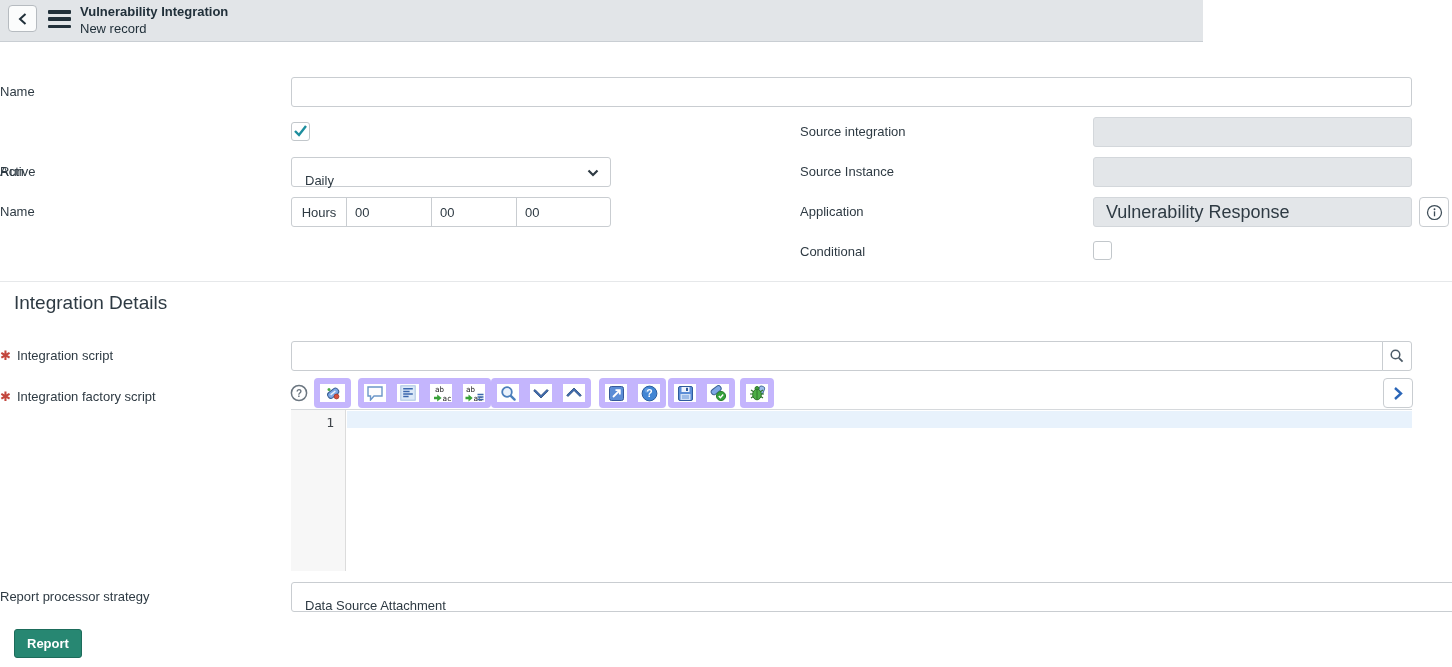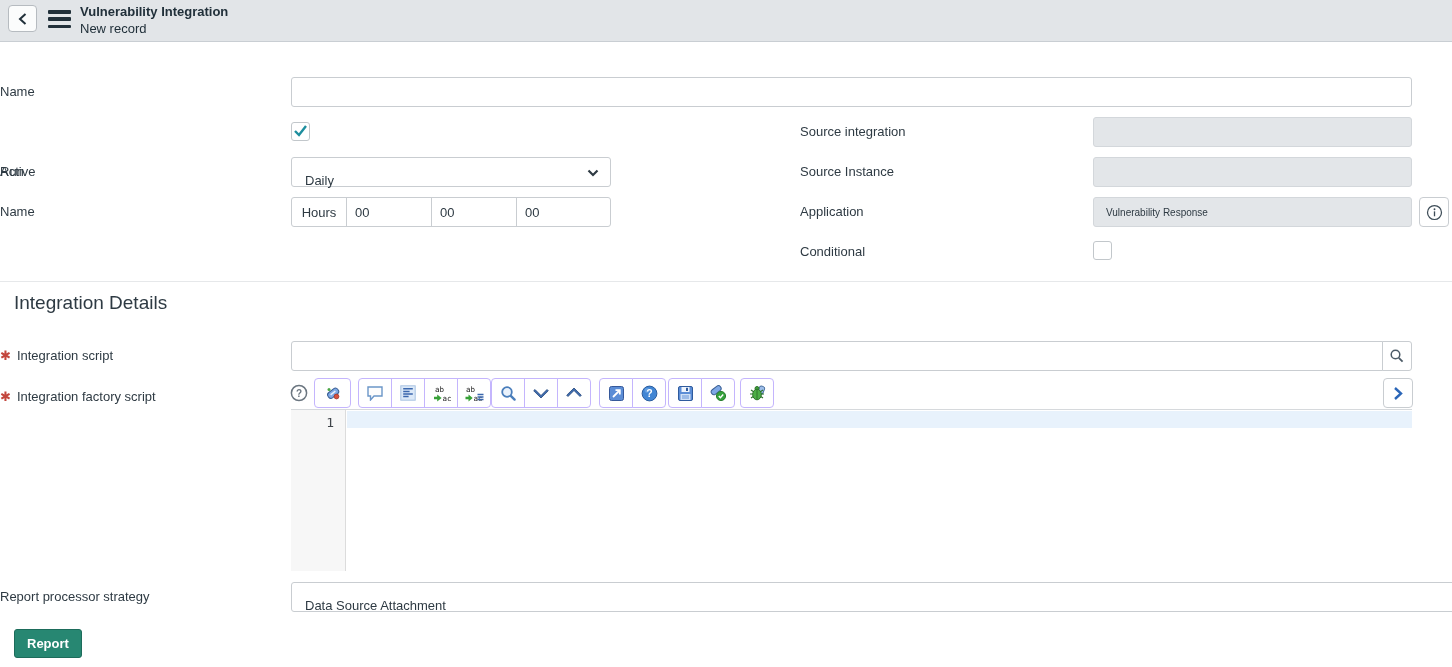--- a/index.html
+++ b/index.html
@@ -1,61 +1,61 @@
 <!DOCTYPE html>
 <html><head>
 <meta charset="utf-8">
 <style>
   * { margin:0; padding:0; box-sizing:border-box; }
   html,body { background:#fff; }
   body { font-family:"Liberation Sans", sans-serif; color:#2e3a43; }
   #screen { position:relative; width:1452px; height:667px; background:#fff; overflow:hidden; }
 
   
-  .header { position:absolute; left:0; top:0; width:1452px; height:42px;
+  .header { position:absolute; left:0; top:0; width:1203px; height:42px;
             background:#e2e5e8; border-bottom:1px solid #c9ced3; }
   .back-btn { position:absolute; left:8px; top:5px; width:29px; height:27px;
               background:#fbfcfc; border:1px solid #b6bbc0; border-radius:4px;
               display:flex; align-items:center; justify-content:center; cursor:pointer; }
   .burger { position:absolute; left:48px; top:10px; width:23px; height:18px;
             display:flex; flex-direction:column; justify-content:space-between; cursor:pointer; }
   .burger span { display:block; height:3.5px; background:#21303a; border-radius:1px; }
   .hdr-text { position:absolute; left:80px; top:4px; line-height:1.28; }
   .hdr-title { font-size:13px; font-weight:bold; color:#21303a; }
   .hdr-sub { font-size:13px; color:#21303a; }
 
   
   .lbl { position:absolute; font-size:13px; color:#2e3a43; text-align:left; white-space:nowrap; }
   .req { color:#c3463d; font-size:13px; margin-right:6px; }
   .tin { position:absolute; height:30px; border:1px solid #c9cdd1; border-radius:3px;
          background:#fff; font-family:"Liberation Sans",sans-serif; font-size:13px;
          color:#2e3a43; padding:0 10px; outline:none; }
   .ro { position:absolute; height:30px; border:1px solid #d3d7db; border-radius:3px;
-        background:#e3e6e9; font-size:10px; color:#2e3a43;
+        background:#e3e6e9; font-size:18px; color:#2e3a43;
         display:flex; align-items:center; padding:0 12px; }
   .selbox { position:absolute; height:30px; border:1px solid #c9cdd1; border-radius:3px;
             background:#fff; font-size:13px; color:#2e3a43; cursor:pointer;
             display:flex; align-items:center; padding:16px 32px 0 13px; }
   .selbox .chev { position:absolute; right:11px; top:11px; }
   .cb { position:absolute; width:19px; height:19px; background:#fff;
         border:1px solid #c2c7cb; border-radius:3px; cursor:pointer;
         display:flex; align-items:center; justify-content:center; }
   .cb svg { display:none; margin-top:-2px; }
   .cb.checked svg { display:block; }
   .icon-btn { position:absolute; background:#fff; border:1px solid #c9cdd1; border-radius:4px;
               display:flex; align-items:center; justify-content:center; cursor:pointer; }
 
   
   .divider { position:absolute; left:0; top:281px; width:1452px; height:1px; background:#e6e8ea; }
   .section-title { position:absolute; left:14px; top:292px; font-size:19px; color:#2e3a43; }
 
   
   .tb-help { position:absolute; left:290px; top:384px; cursor:pointer; }
   .tb-group { position:absolute; top:378px; display:flex; }
-  .tb-btn { width:34px; height:30px; background:#fff; border:1px solid #c4b5fd;
+  .tb-btn { width:34px; height:30px; background:#fff; border:6px solid #c4b5fd;
             display:flex; align-items:center; justify-content:center; cursor:pointer; }
   .tb-group .tb-btn + .tb-btn { margin-left:-1px; }
   .tb-group .tb-btn:first-child { border-radius:4px 0 0 4px; }
   .tb-group .tb-btn:last-child { border-radius:0 4px 4px 0; }
   .tb-group .tb-btn:only-child { border-radius:4px; }
   .expand-btn { position:absolute; left:1383px; top:378px; width:30px; height:30px; }
   .editor { position:absolute; left:291px; top:409px; width:1121px; height:161px;
             border-top:1px solid #d6d9dc; background:#fff; }
   .gutter { position:absolute; left:0; top:0; width:55px; height:161px;
             background:#f7f7f7; border-right:1px solid #dcdcdc; }

